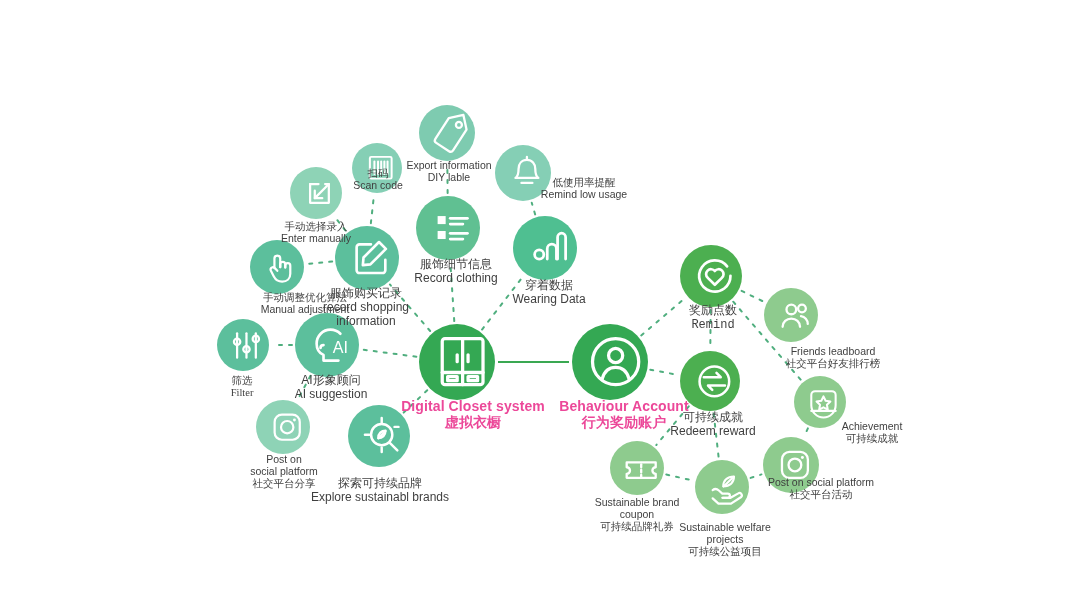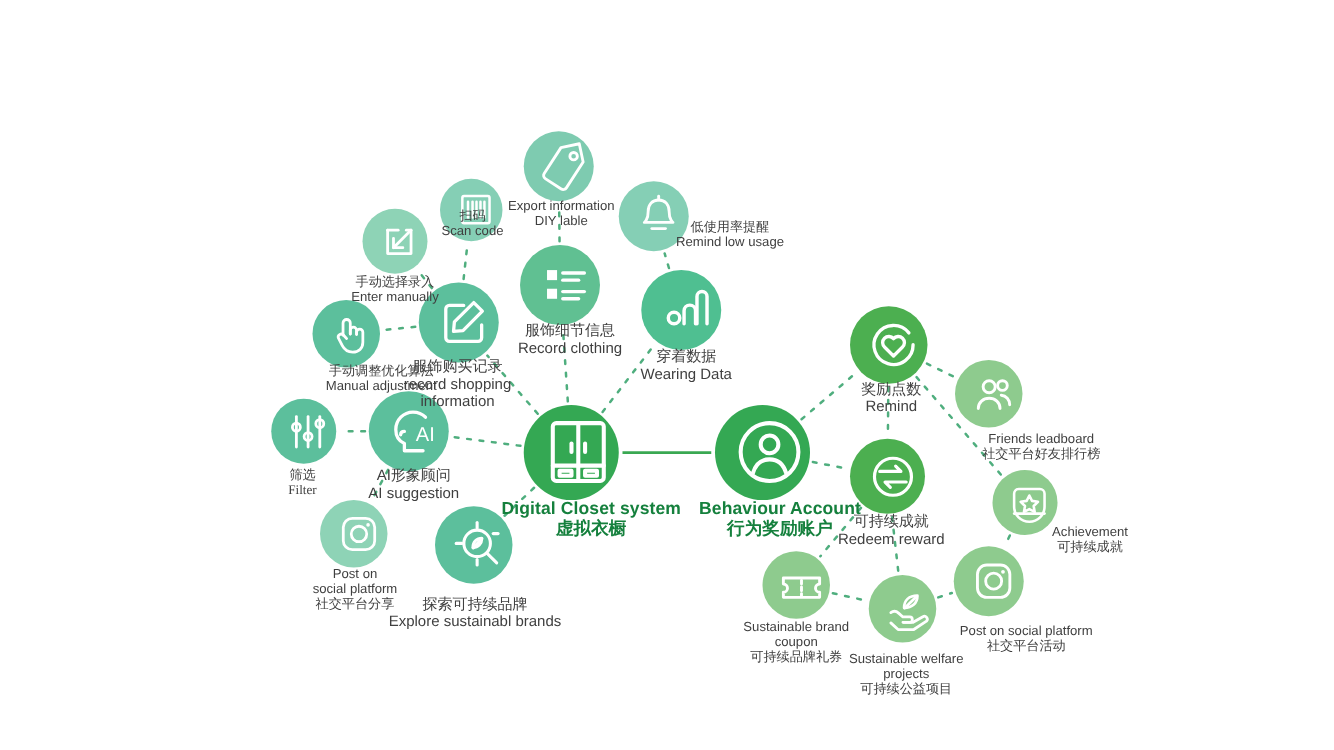--- a/index.html
+++ b/index.html
@@ -37,21 +37,21 @@
     color:#3f3f3f;
     white-space:pre;
     transform:translate(-50%,0);
     pointer-events:none;
   }
   .label.small{font-size:10.5px;}
   .label.mid{font-size:12px;}
   .label.center-label{
     font-size:14px;
     font-weight:bold;
-    color:#15803d;
+    color:#ec4899;
     letter-spacing:.1px;
   }
 </style>
 </head>
 <body>
 
 <div id="canvas">
   <svg id="links">
       <line x1="498" y1="362" x2="569" y2="362" stroke="#3aa852" stroke-width="2.2"></line>
       <line x1="454.2524587998027" y1="321.092164352618" x2="450.3454620001684" y2="262.92132311361877" stroke="#4fae7e" stroke-width="2" stroke-dasharray="3 7" stroke-linecap="round"></line>
@@ -295,23 +295,23 @@
       <div class="label small" style="left: 316px; top: 220px;"><div>手动选择录入</div><div>Enter manually</div></div>
       <div class="label small" style="left: 281px; top: 291px; margin-left: 24px;"><div>手动调整优化算法</div><div>Manual adjustment</div></div>
       <div class="label small" style="left: 242px; top: 375px; font-family: Liberation Serif, serif;"><div>筛选</div><div>Filter</div></div>
       <div class="label mid" style="left: 331px; top: 374px;"><div>AI形象顾问</div><div>AI suggestion</div></div>
       <div class="label small" style="left: 284px; top: 453px;"><div>Post on</div><div>social platform</div><div>社交平台分享</div></div>
       <div class="label mid" style="left: 380px; top: 477px;"><div>探索可持续品牌</div><div>Explore sustainabl brands</div></div>
       <div class="label mid" style="left: 456px; top: 258px;"><div>服饰细节信息</div><div>Record clothing</div></div>
       <div class="label mid" style="left: 366px; top: 287px;"><div>服饰购买记录</div><div>record shopping</div><div>information</div></div>
       <div class="label small" style="left: 584px; top: 176px;"><div>低使用率提醒</div><div>Remind low usage</div></div>
       <div class="label mid" style="left: 549px; top: 279px;"><div>穿着数据</div><div>Wearing Data</div></div>
-      <div class="label mid" style="left: 713px; top: 305px;"><div>奖励点数</div><div>Remind</div></div>
+      <div class="label mid" style="left: 713px; top: 305px; font-family: Liberation Mono, monospace;"><div>奖励点数</div><div>Remind</div></div>
       <div class="label small" style="left: 833px; top: 345px;"><div>Friends leadboard</div><div>社交平台好友排行榜</div></div>
       <div class="label mid" style="left: 713px; top: 411px;"><div>可持续成就</div><div>Redeem reward</div></div>
       <div class="label small" style="left: 872px; top: 420px;"><div>Achievement</div><div>可持续成就</div></div>
       <div class="label small" style="left: 637px; top: 496px; text-align: center;"><div>Sustainable brand</div><div>coupon</div><div>可持续品牌礼券</div></div>
       <div class="label small" style="left: 725px; top: 521px;"><div>Sustainable welfare</div><div>projects</div><div>可持续公益项目</div></div>
-      <div class="label small" style="left: 821px; top: 499px;"><div>Post on social platform</div><div>社交平台活动</div></div>
+      <div class="label small" style="left: 821px; top: 476px;"><div>Post on social platform</div><div>社交平台活动</div></div>
       <div class="label center-label" style="left: 473px; top: 398px;"><div>Digital Closet system</div><div>虚拟衣橱</div></div>
       <div class="label center-label" style="left: 624px; top: 398px;"><div>Behaviour Account</div><div>行为奖励账户</div></div>
     </div>
 </div>
 
 </body></html>

